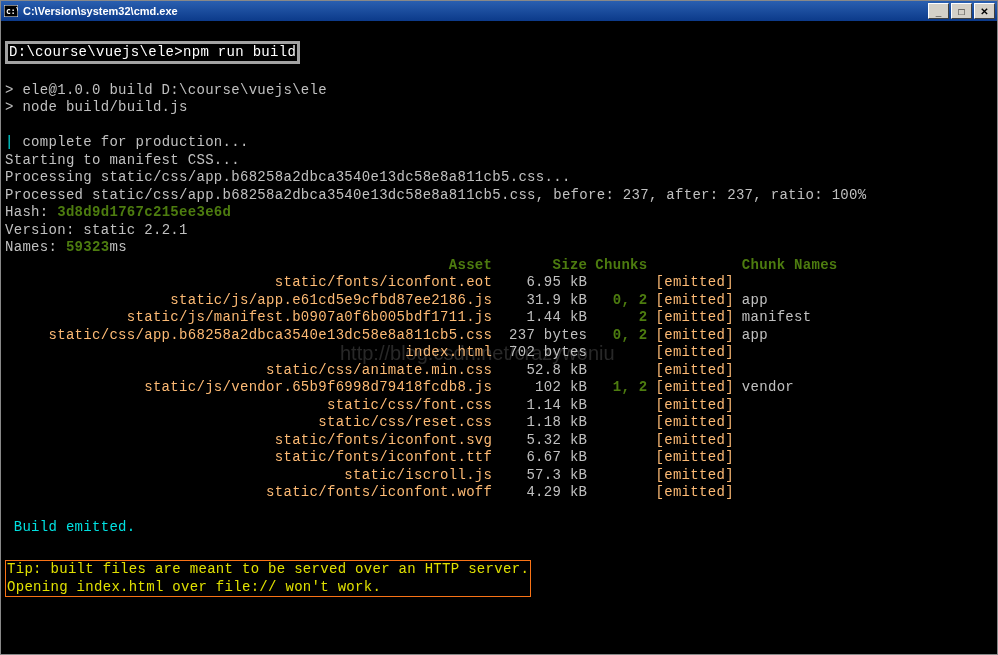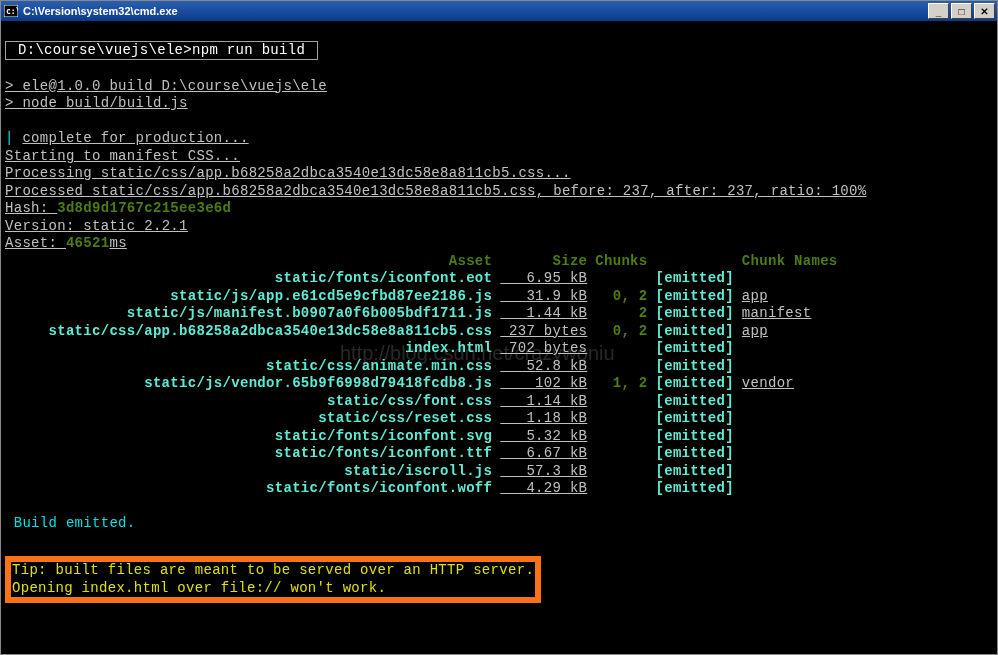--- a/index.html
+++ b/index.html
@@ -54,36 +54,36 @@
   .terminal {
     background: #000;
     color: #c0c0c0;
     padding: 2px 4px;
     white-space: pre;
     line-height: 1.25;
     letter-spacing: 0.3px;
     height: 633px;
   }
   .prompt-line {
-    border: 1px solid #a3a3a3;
+    border: 3px solid #a3a3a3;
     display: inline-block;
-    padding: 0 12px;
+    padding: 0 1px;
   }
   .tip-box {
-    border: 6px solid #f97316;
+    border: 1px solid #f97316;
     display: inline-block;
     padding: 0 1px;
     margin-top: 6px;
   }
-  .bgreen { color: #5eead4; font-weight: bold; }
+  .bgreen { color: #fdba74; font-weight: normal; }
   .cyan { color: #00e0e0; }
   .yellow { color: #e0e000; }
   .white { color: #fff; }
   .bwhite { color: #4d7c0f; font-weight: bold; }
-  .gray { color: #c0c0c0; text-decoration: underline; }
+  .gray { color: #c0c0c0; }
   .pipe-cyan { color: #00e0e0; }
   .tbl { display: table; }
   .tr { display: table-row; }
   .tc { display: table-cell; padding: 0 8px 0 0; white-space: pre; }
   .right { }
   .watermark {
     position: absolute;
     top: 342px;
     left: 340px;
     color: rgba(180,180,180,0.22);
@@ -115,21 +115,21 @@
 
 <span class="gray">&gt; ele@1.0.0 build D:\course\vuejs\ele</span>
 <span class="gray">&gt; node build/build.js</span>
 
 <span class="pipe-cyan">|</span> <span class="gray">complete for production...</span>
 <span class="gray">Starting to manifest CSS...</span>
 <span class="gray">Processing static/css/app.b68258a2dbca3540e13dc58e8a811cb5.css...</span>
 <span class="gray">Processed static/css/app.b68258a2dbca3540e13dc58e8a811cb5.css, before: 237, after: 237, ratio: 100%</span>
 <span class="gray">Hash: </span><span class="bwhite">3d8d9d1767c215ee3e6d</span>
 <span class="gray">Version: static </span><span class="gray">2.2.1</span>
-<span class="gray">Asset: </span><span class="bwhite">46521</span><span class="gray">ms</span>
+<span class="gray">Names: </span><span class="bwhite">59323</span><span class="gray">ms</span>
 <div class="tbl" id="asset-table"><div class="tr"><span class="tc right bwhite">                                                   Asset</span><span class="tc right bwhite">      Size</span><span class="tc right bwhite">Chunks</span><span class="tc bwhite">         </span><span class="tc bwhite">Chunk Names</span></div><div class="tr"><span class="tc right bgreen">                               static/fonts/iconfont.eot</span><span class="tc right gray">   6.95 kB</span><span class="tc right bwhite">      </span><span class="tc bgreen">[emitted]</span><span class="tc gray"></span></div><div class="tr"><span class="tc right bgreen">                   static/js/app.e61cd5e9cfbd87ee2186.js</span><span class="tc right gray">   31.9 kB</span><span class="tc right bwhite">  0, 2</span><span class="tc bgreen">[emitted]</span><span class="tc gray">app</span></div><div class="tr"><span class="tc right bgreen">              static/js/manifest.b0907a0f6b005bdf1711.js</span><span class="tc right gray">   1.44 kB</span><span class="tc right bwhite">     2</span><span class="tc bgreen">[emitted]</span><span class="tc gray">manifest</span></div><div class="tr"><span class="tc right bgreen">     static/css/app.b68258a2dbca3540e13dc58e8a811cb5.css</span><span class="tc right gray"> 237 bytes</span><span class="tc right bwhite">  0, 2</span><span class="tc bgreen">[emitted]</span><span class="tc gray">app</span></div><div class="tr"><span class="tc right bgreen">                                              index.html</span><span class="tc right gray"> 702 bytes</span><span class="tc right bwhite">      </span><span class="tc bgreen">[emitted]</span><span class="tc gray"></span></div><div class="tr"><span class="tc right bgreen">                              static/css/animate.min.css</span><span class="tc right gray">   52.8 kB</span><span class="tc right bwhite">      </span><span class="tc bgreen">[emitted]</span><span class="tc gray"></span></div><div class="tr"><span class="tc right bgreen">                static/js/vendor.65b9f6998d79418fcdb8.js</span><span class="tc right gray">    102 kB</span><span class="tc right bwhite">  1, 2</span><span class="tc bgreen">[emitted]</span><span class="tc gray">vendor</span></div><div class="tr"><span class="tc right bgreen">                                     static/css/font.css</span><span class="tc right gray">   1.14 kB</span><span class="tc right bwhite">      </span><span class="tc bgreen">[emitted]</span><span class="tc gray"></span></div><div class="tr"><span class="tc right bgreen">                                    static/css/reset.css</span><span class="tc right gray">   1.18 kB</span><span class="tc right bwhite">      </span><span class="tc bgreen">[emitted]</span><span class="tc gray"></span></div><div class="tr"><span class="tc right bgreen">                               static/fonts/iconfont.svg</span><span class="tc right gray">   5.32 kB</span><span class="tc right bwhite">      </span><span class="tc bgreen">[emitted]</span><span class="tc gray"></span></div><div class="tr"><span class="tc right bgreen">                               static/fonts/iconfont.ttf</span><span class="tc right gray">   6.67 kB</span><span class="tc right bwhite">      </span><span class="tc bgreen">[emitted]</span><span class="tc gray"></span></div><div class="tr"><span class="tc right bgreen">                                       static/iscroll.js</span><span class="tc right gray">   57.3 kB</span><span class="tc right bwhite">      </span><span class="tc bgreen">[emitted]</span><span class="tc gray"></span></div><div class="tr"><span class="tc right bgreen">                              static/fonts/iconfont.woff</span><span class="tc right gray">   4.29 kB</span><span class="tc right bwhite">      </span><span class="tc bgreen">[emitted]</span><span class="tc gray"></span></div></div>
  <span class="cyan">Build emitted.</span>
 
 <span class="tip-box"><span class="yellow">Tip: built files are meant to be served over an HTTP server.</span>
 <span class="yellow">Opening index.html over file:// won't work.</span></span>
 </div>
 </div>
 
 <div class="watermark">http://blog.csdn.net/crazywoniu</div>
 

